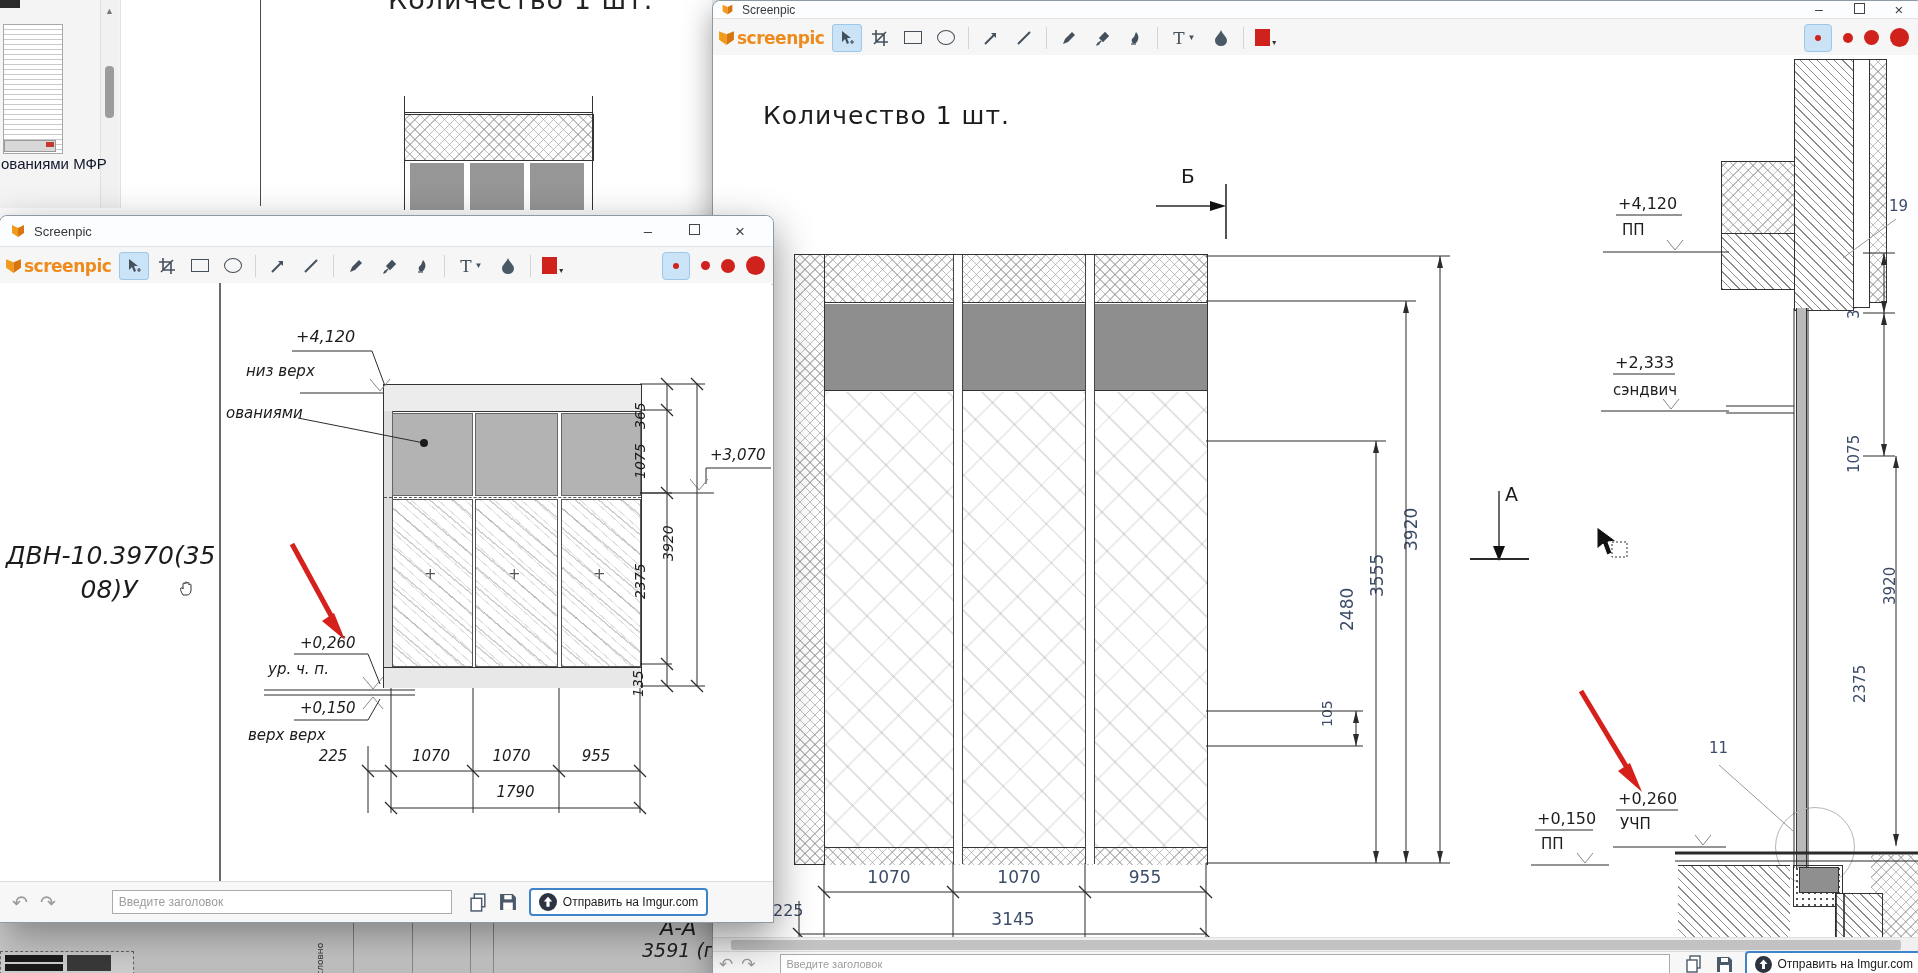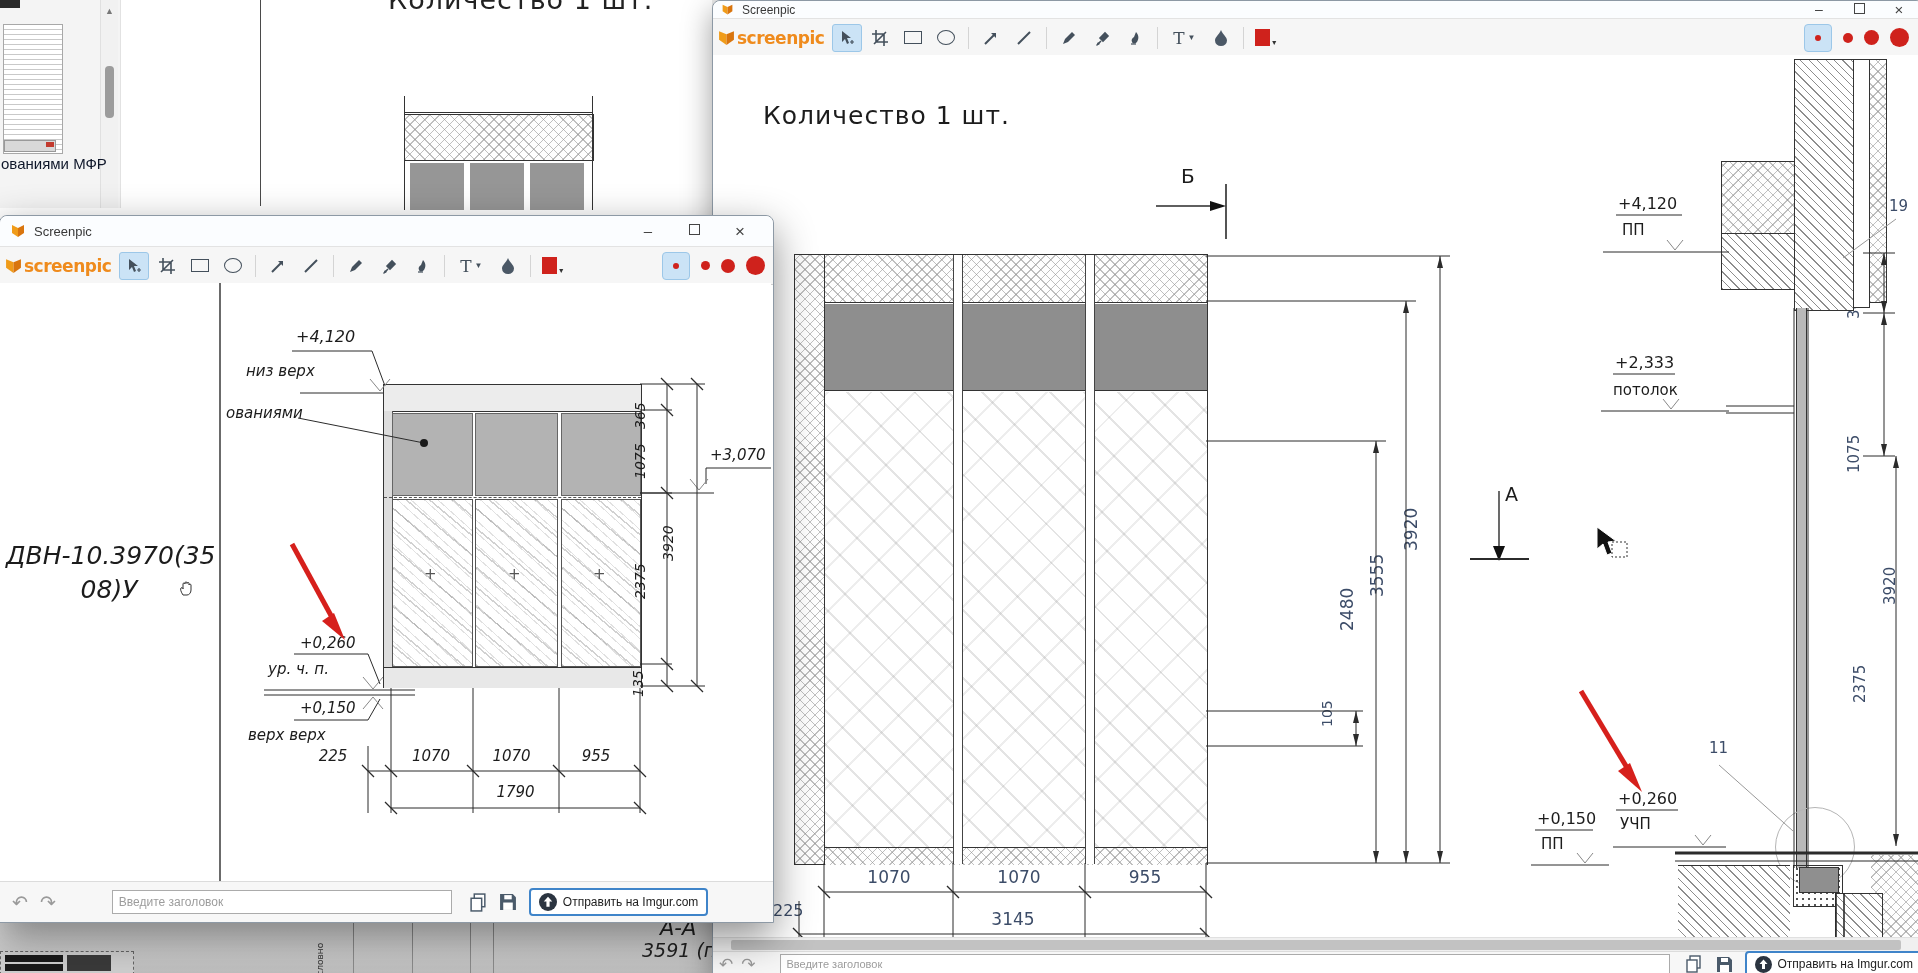--- a/index.html
+++ b/index.html
@@ -230,21 +230,21 @@
       <div class="abs cad bdim rl" style="left:674px;top:522px;font-size:17px">3555</div>
       <div class="abs cad bdim rl" style="left:708px;top:476px;font-size:17px">3920</div>
       <div class="abs cad bdim rl" style="left:622px;top:656px;font-size:14px">105</div>
 
       <div class="abs cad" style="left:905px;top:139px;font-size:16px">+4,120</div>
       <div class="abs cad" style="left:909px;top:166px;font-size:15px">ПП</div>
       <div class="abs cad bdim" style="left:1176px;top:142px;font-size:15px">19</div>
       <div class="abs cad bdim rl" style="left:1150px;top:246px;font-size:15px">365</div>
       <div class="abs cad bdim rl" style="left:1150px;top:400px;font-size:15px">1075</div>
       <div class="abs cad" style="left:902px;top:298px;font-size:16px">+2,333</div>
-      <div class="abs cad" style="left:900px;top:326px;font-size:15px">потолок</div>
+      <div class="abs cad" style="left:900px;top:326px;font-size:15px">сэндвич</div>
       <div class="abs cad bdim rl" style="left:1156px;top:630px;font-size:15px">2375</div>
       <div class="abs cad bdim rl" style="left:1186px;top:532px;font-size:15px">3920</div>
       <div class="abs cad bdim" style="left:996px;top:684px;font-size:15px">11</div>
       <div class="abs cad" style="left:905px;top:734px;font-size:16px">+0,260</div>
       <div class="abs cad" style="left:907px;top:760px;font-size:15px">УЧП</div>
       <div class="abs cad" style="left:824px;top:754px;font-size:16px">+0,150</div>
       <div class="abs cad" style="left:828px;top:780px;font-size:15px">ПП</div>
 
       <div class="abs xh bl" style="left:1008px;top:106px;width:72px;height:72px"></div>
       <div class="abs dh bl" style="left:1008px;top:178px;width:72px;height:55px"></div>

